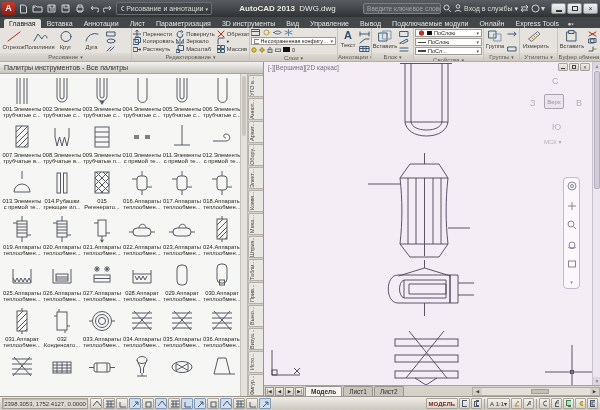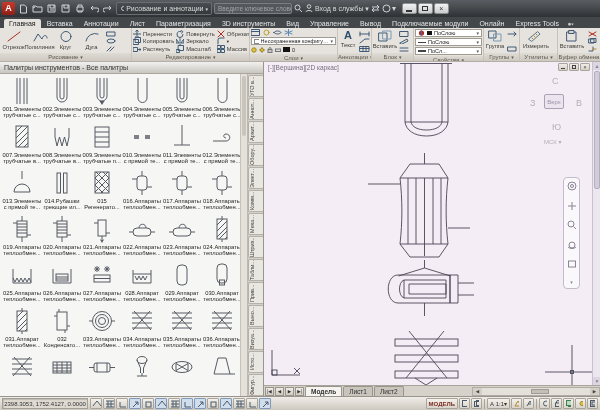--- a/index.html
+++ b/index.html
@@ -150,20 +150,23 @@
             <path d="M8 4H2a2 2 0 0 0 0 4M8 4L6 2M8 4 6 6"></path>
           </svg>
         </span>
     </div>
     <div class="ws-combo">
       <svg width="7" height="7">
           <circle cx="3.5" cy="3.5" r="2" stroke="#ccc" fill="none"></circle>
         </svg>
       <span>Рисование и аннотации</span>
       <span style="font-size:5px">▾</span>
+    </div>
+    <div class="tb-title">
+      <b>AutoCAD 2013</b>&nbsp;&nbsp;<span>DWG.dwg</span>
     </div>
     <div class="searchbox">Введите ключевое слово/фразу</div>
     <span class="tb-ic">
         <svg width="9" height="9">
           <circle cx="3.5" cy="3.5" r="2.5" stroke="#cfd3d6" fill="none"></circle>
           <path d="M5.5 5.5 8 8" stroke="#cfd3d6"></path>
         </svg>
       </span>
     <span class="tb-ic">
         <svg width="8" height="9">

